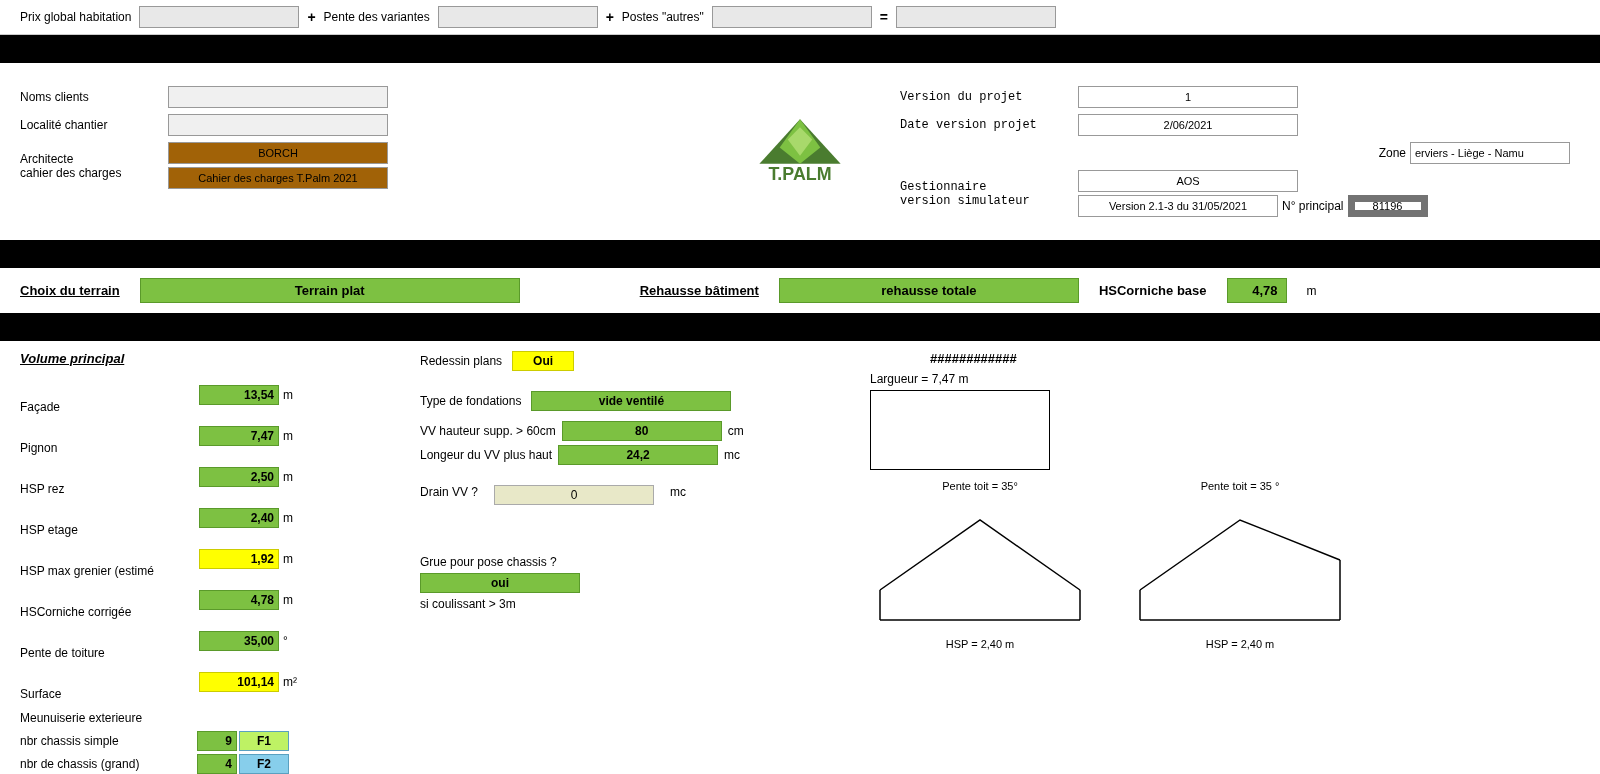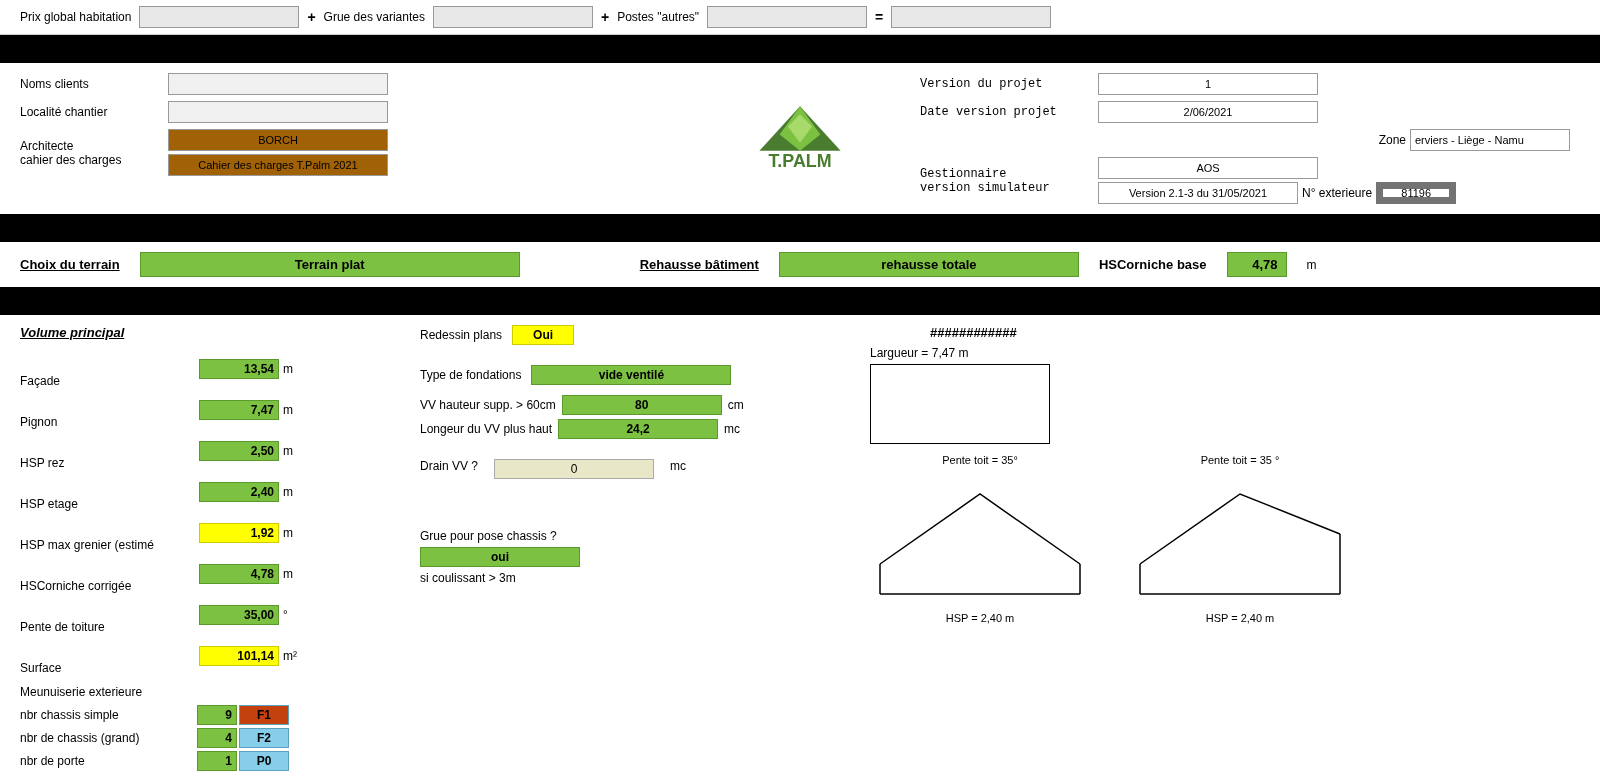--- a/index.html
+++ b/index.html
@@ -46,23 +46,22 @@
 
     
     .black-bar {
       background: #000;
       height: 28px;
       width: 100%;
     }
 
     
     .info-section {
-      padding: 10px 20px;
-      display: flex;
-      gap: 20px;
+      padding: 23px 20px;
+      display: flex;
     }
     .info-left {
       flex: 1;
       display: flex;
       flex-direction: column;
       gap: 6px;
     }
     .info-row {
       display: flex;
       align-items: center;
@@ -277,21 +276,21 @@
       background: #7dc142;
       border: 1px solid #5a9a2a;
       width: 40px;
       height: 20px;
       font-size: 12px;
       text-align: right;
       padding: 1px 4px;
       font-weight: bold;
     }
     .chassis-tag-f1 {
-      background: #c2410c;
+      background: #bef264;
       border: 1px solid #5aa0c0;
       width: 50px;
       height: 20px;
       font-size: 12px;
       text-align: center;
       padding: 1px 2px;
       font-weight: bold;
     }
     .chassis-tag-f2 {
       background: #87ceeb;
@@ -455,21 +454,21 @@
       gap: 8px;
     }
   </style>
 </head>
 <body>
 
 <div class="price-header">
   <label>Prix global habitation</label>
   <input class="price-input" type="text" value="" style="">
   <span class="operator">+</span>
-  <label>Grue des variantes</label>
+  <label>Pente des variantes</label>
   <input class="price-input" type="text" value="" style="">
   <span class="operator">+</span>
   <label>Postes "autres"</label>
   <input class="price-input" type="text" value="" style="">
   <span class="equals">=</span>
   <input class="price-input result" type="text" value="" style="">
 </div>
 
 <div class="black-bar"></div>
 
@@ -520,21 +519,21 @@
       <input class="zone-input" type="text" value="erviers - Liège - Namu" style="">
     </div>
     <div class="gestionnaire-group">
       <div class="gest-row">
         <span class="info-right-label" style="white-space:pre-line">Gestionnaire
 version simulateur</span>
         <div style="display:flex;flex-direction:column;gap:3px;">
           <input class="info-right-input" type="text" value="AOS" style="">
           <div style="display:flex;align-items:center;gap:4px;">
             <input class="info-right-input" type="text" style="width: 200px;" value="Version 2.1-3 du 31/05/2021">
-            <span class="prospects-label">N° exterieure</span>
+            <span class="prospects-label">N° principal</span>
             <input class="prospects-input" type="text" value="81196" style="">
           </div>
         </div>
       </div>
     </div>
   </div>
 </div>
 
 <div class="black-bar"></div>
 

